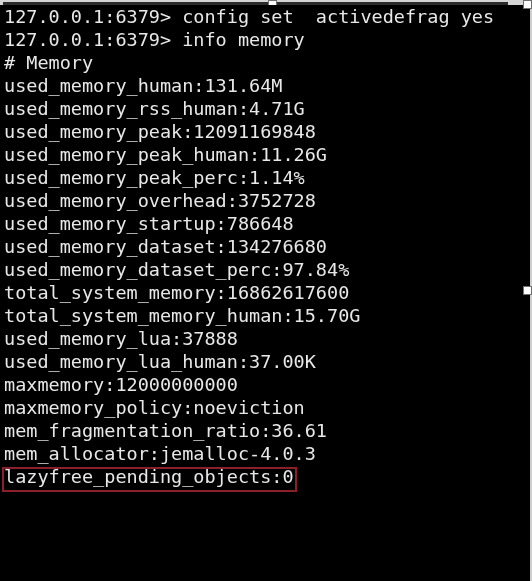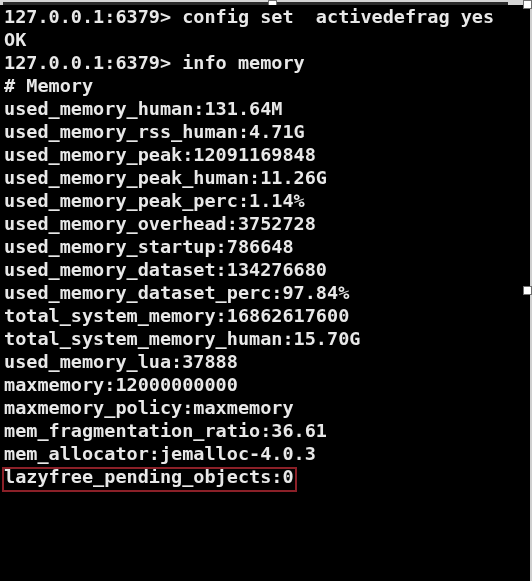--- a/index.html
+++ b/index.html
@@ -14,21 +14,20 @@
     overflow: hidden;
     font-family: "DejaVu Sans Mono", "Liberation Mono", monospace;
   }
 
   #terminal-window {
     position: relative;
     width: 532px;
     height: 581px;
     background: #000000;
     box-sizing: border-box;
-    font-weight: bold;
   }
 
   
   #window-chrome {
     position: absolute;
     left: 0;
     top: 0;
     width: 532px;
     height: 5px;
     background: #d5d5d5;
@@ -109,37 +108,37 @@
 
   <div id="window-border-right"></div>
 
   <div class="resize-handle" id="handle-top-right"></div>
   <div class="resize-handle" id="handle-top-center"></div>
   <div class="resize-handle" id="handle-mid-right"></div>
 
   <div id="terminal-screen">
 
     <div class="term-line">127.0.0.1:6379&gt; config set  activedefrag yes</div>
-    <div class="term-line">OK</div>
     <div class="term-line">127.0.0.1:6379&gt; info memory</div>
     <div class="term-line"># Memory</div>
     <div class="term-line">used_memory_human:131.64M</div>
     <div class="term-line">used_memory_rss_human:4.71G</div>
     <div class="term-line">used_memory_peak:12091169848</div>
     <div class="term-line">used_memory_peak_human:11.26G</div>
     <div class="term-line">used_memory_peak_perc:1.14%</div>
     <div class="term-line">used_memory_overhead:3752728</div>
     <div class="term-line">used_memory_startup:786648</div>
     <div class="term-line">used_memory_dataset:134276680</div>
     <div class="term-line">used_memory_dataset_perc:97.84%</div>
     <div class="term-line">total_system_memory:16862617600</div>
     <div class="term-line">total_system_memory_human:15.70G</div>
     <div class="term-line">used_memory_lua:37888</div>
+    <div class="term-line">used_memory_lua_human:37.00K</div>
     <div class="term-line">maxmemory:12000000000</div>
-    <div class="term-line">maxmemory_policy:maxmemory</div>
+    <div class="term-line">maxmemory_policy:noeviction</div>
     <div class="term-line">mem_fragmentation_ratio:36.61</div>
     <div class="term-line">mem_allocator:jemalloc-4.0.3</div>
     <div class="term-line">lazyfree_pending_objects:0</div>
 
   </div>
 
   <div id="highlight-box"></div>
 
 </div>
 

